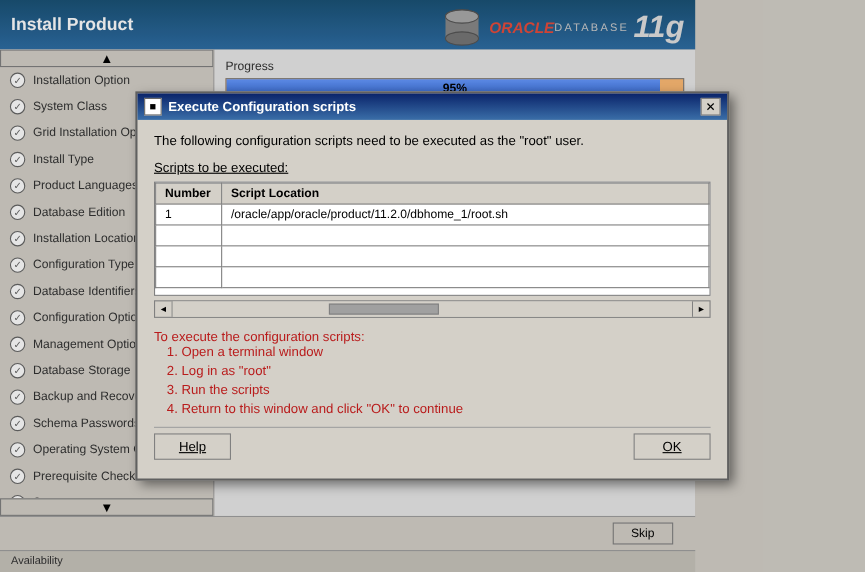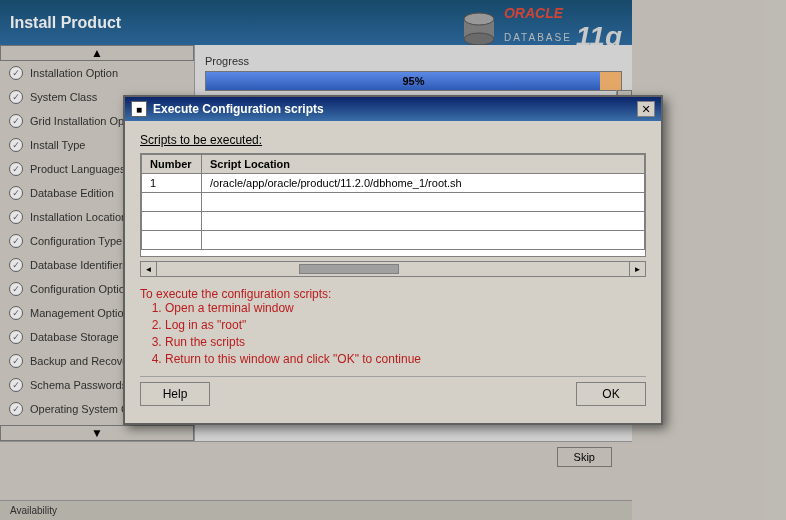--- a/index.html
+++ b/index.html
@@ -56,22 +56,22 @@
       letter-spacing: 2px;
     }
     .version-text {
       color: #e0e0e0;
       font-size: 28px;
       font-weight: bold;
       font-style: italic;
     }
     .oracle-logo-area {
       display: flex;
-      flex-direction: column;
-      align-items: flex-start;
+      flex-direction: row;
+      align-items: center;
     }
     .oracle-row {
       display: flex;
       align-items: center;
       gap: 4px;
     }
     .db-icon {
       width: 40px;
       height: 40px;
     }
@@ -219,21 +219,20 @@
     
     .availability-bar {
       height: 20px;
       background: #c8c4bc;
       border-top: 1px solid #a0a0a0;
       display: flex;
       align-items: center;
       padding: 0 10px;
       font-size: 10px;
       color: #333;
-      margin-top: 28px;
     }
 
     
     .modal-overlay {
       position: absolute;
       top: 0;
       left: 0;
       width: 100%;
       height: 100%;
       background: rgba(0,0,0,0.1);
@@ -385,20 +384,21 @@
     }
 
     
     .modal-buttons {
       display: flex;
       justify-content: space-between;
       align-items: center;
       padding: 5px 0;
       border-top: 1px solid #a0a0a0;
       margin-top: 5px;
+      text-decoration: underline;
     }
     .modal-btn {
       padding: 4px 20px;
       background: #d4d0c8;
       border: 1px solid #808080;
       font-size: 12px;
       cursor: pointer;
       min-width: 70px;
       text-align: center;
     }
@@ -588,20 +588,21 @@
       <div class="modal-title-bar">
         <div class="modal-title-icon">
           <span>■</span>
         </div>
         <span class="modal-title-text">Execute Configuration scripts</span>
         <div class="modal-close-btn">✕</div>
       </div>
 
       <div class="modal-content">
 
+        <div class="modal-desc">The following configuration scripts need to be executed as the "root" user.</div>
 
         <div class="scripts-label">Scripts to be executed:</div>
 
         <div class="table-container">
           <table class="scripts-table" id="scripts-table">
               <thead>
                 <tr>
                   <th>Number</th>
                   <th>Script Location</th>
                 </tr>

